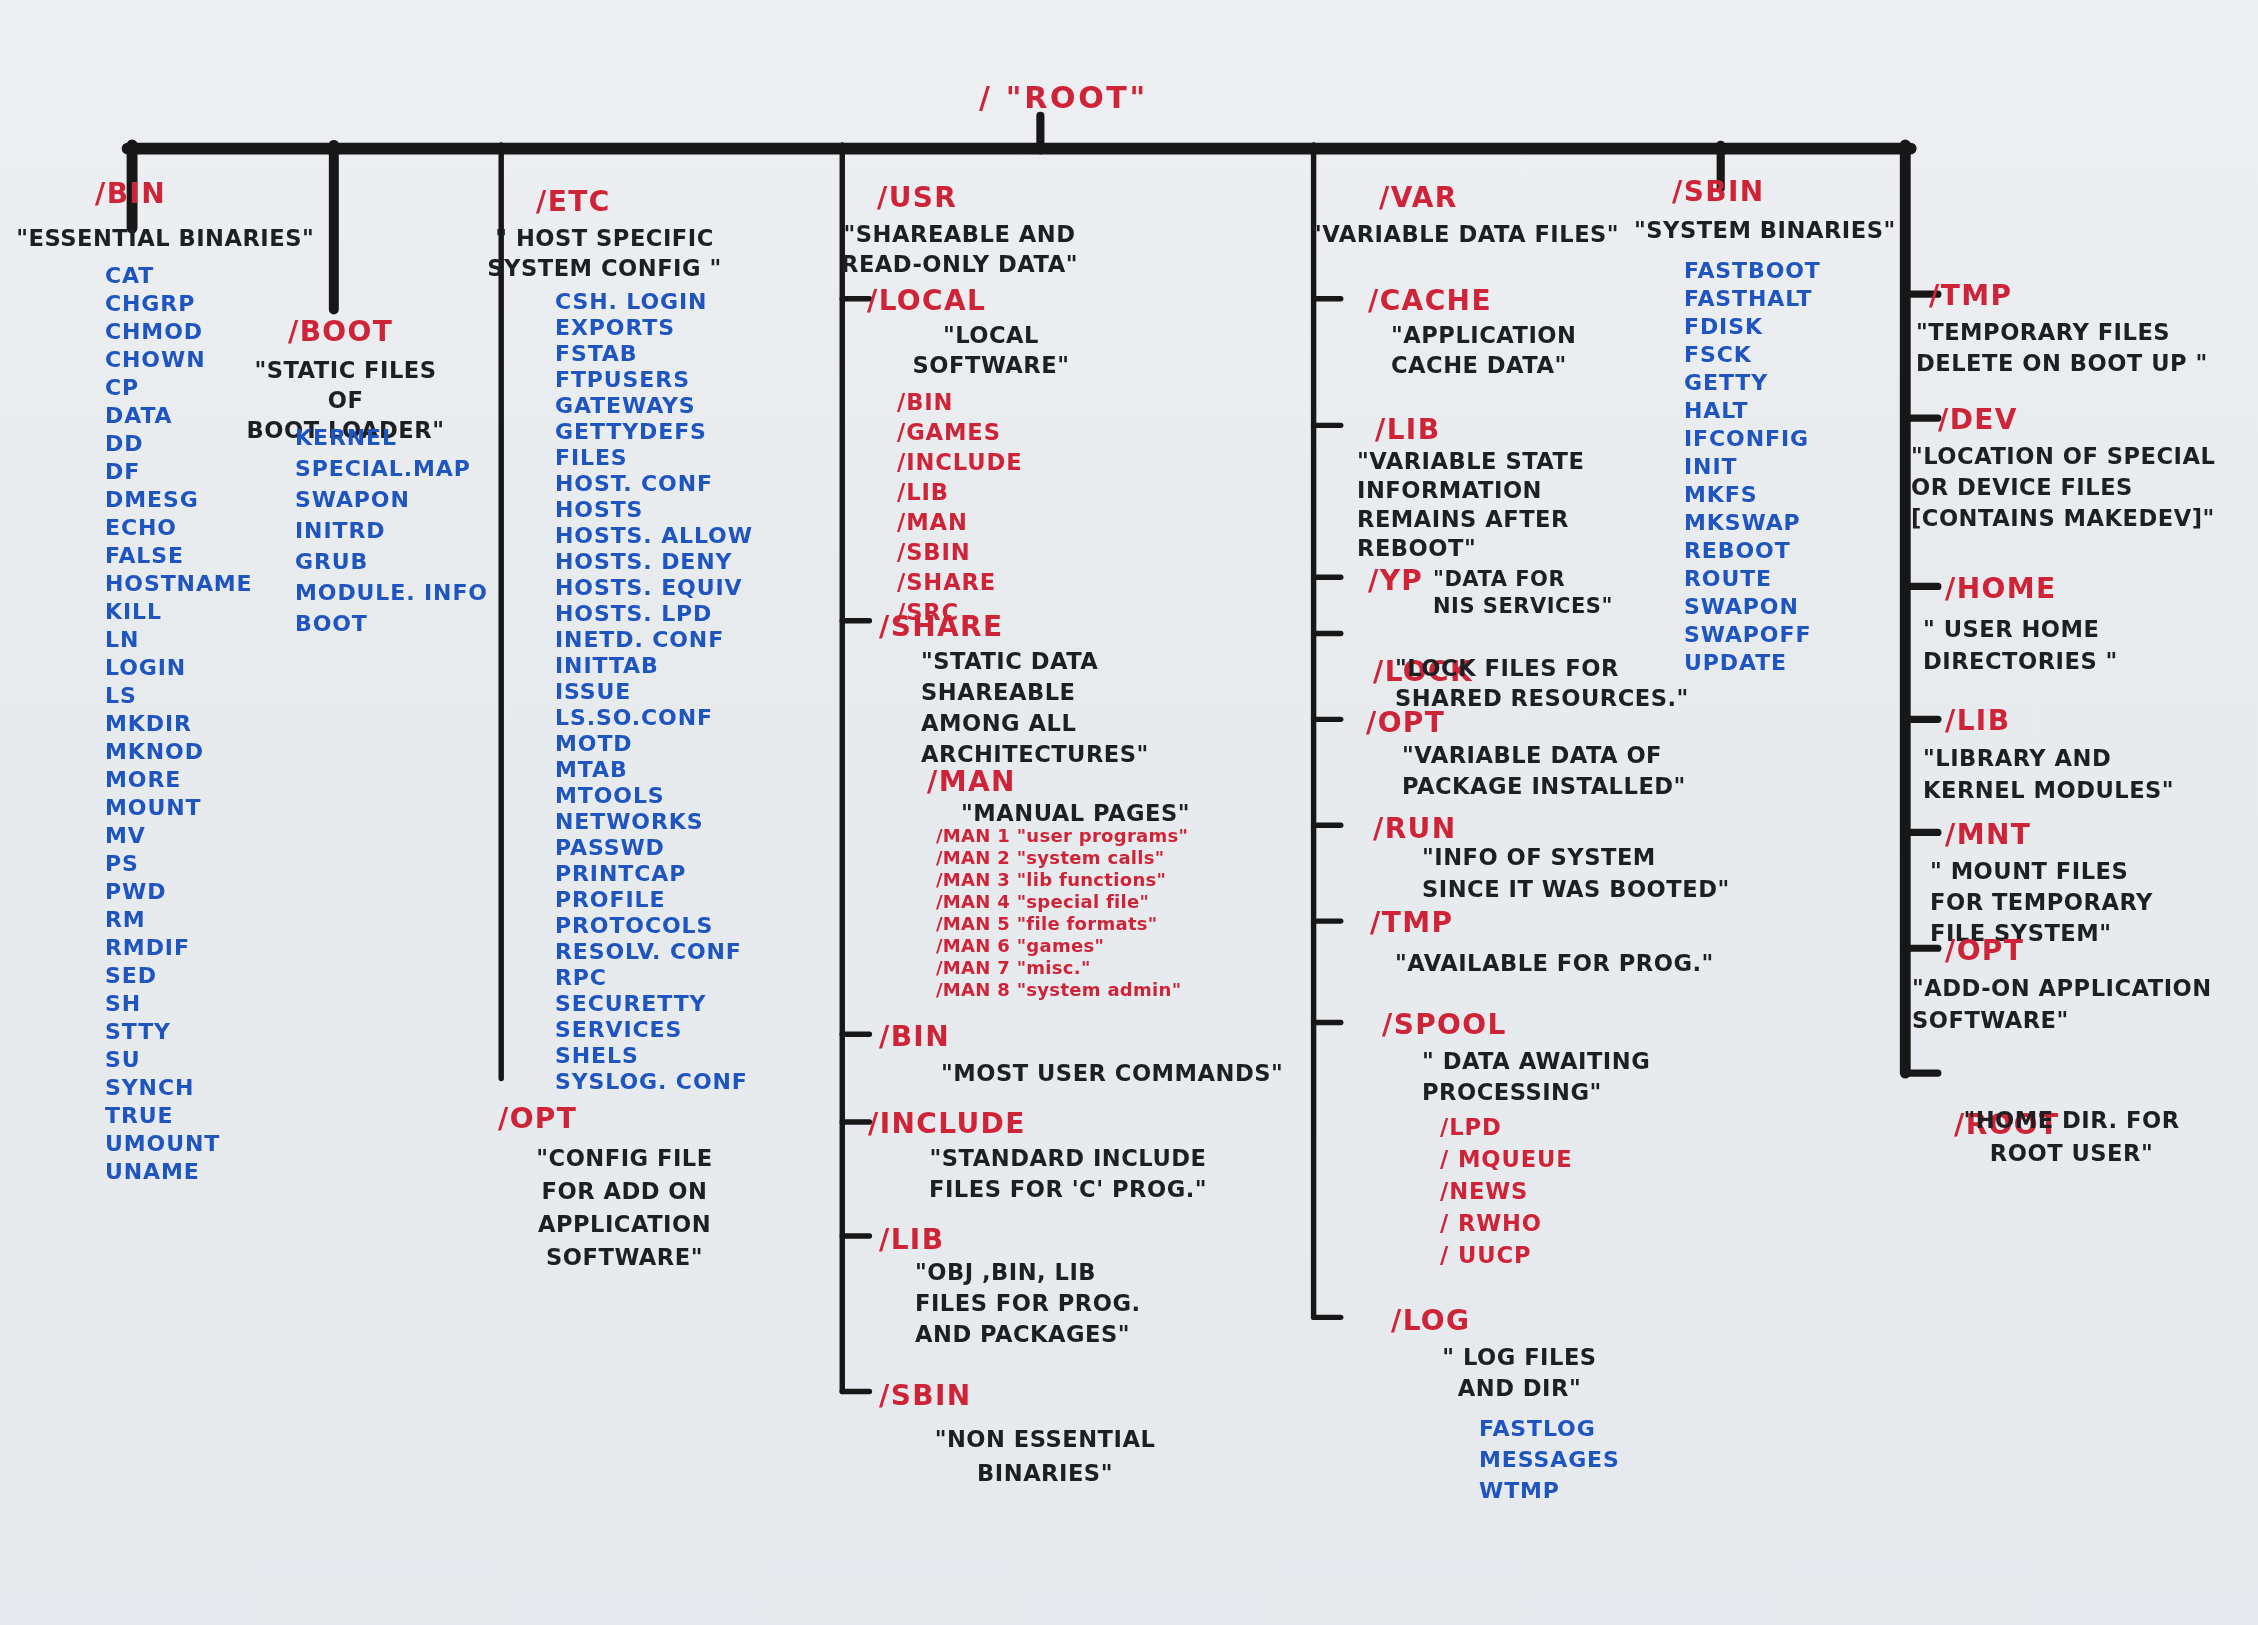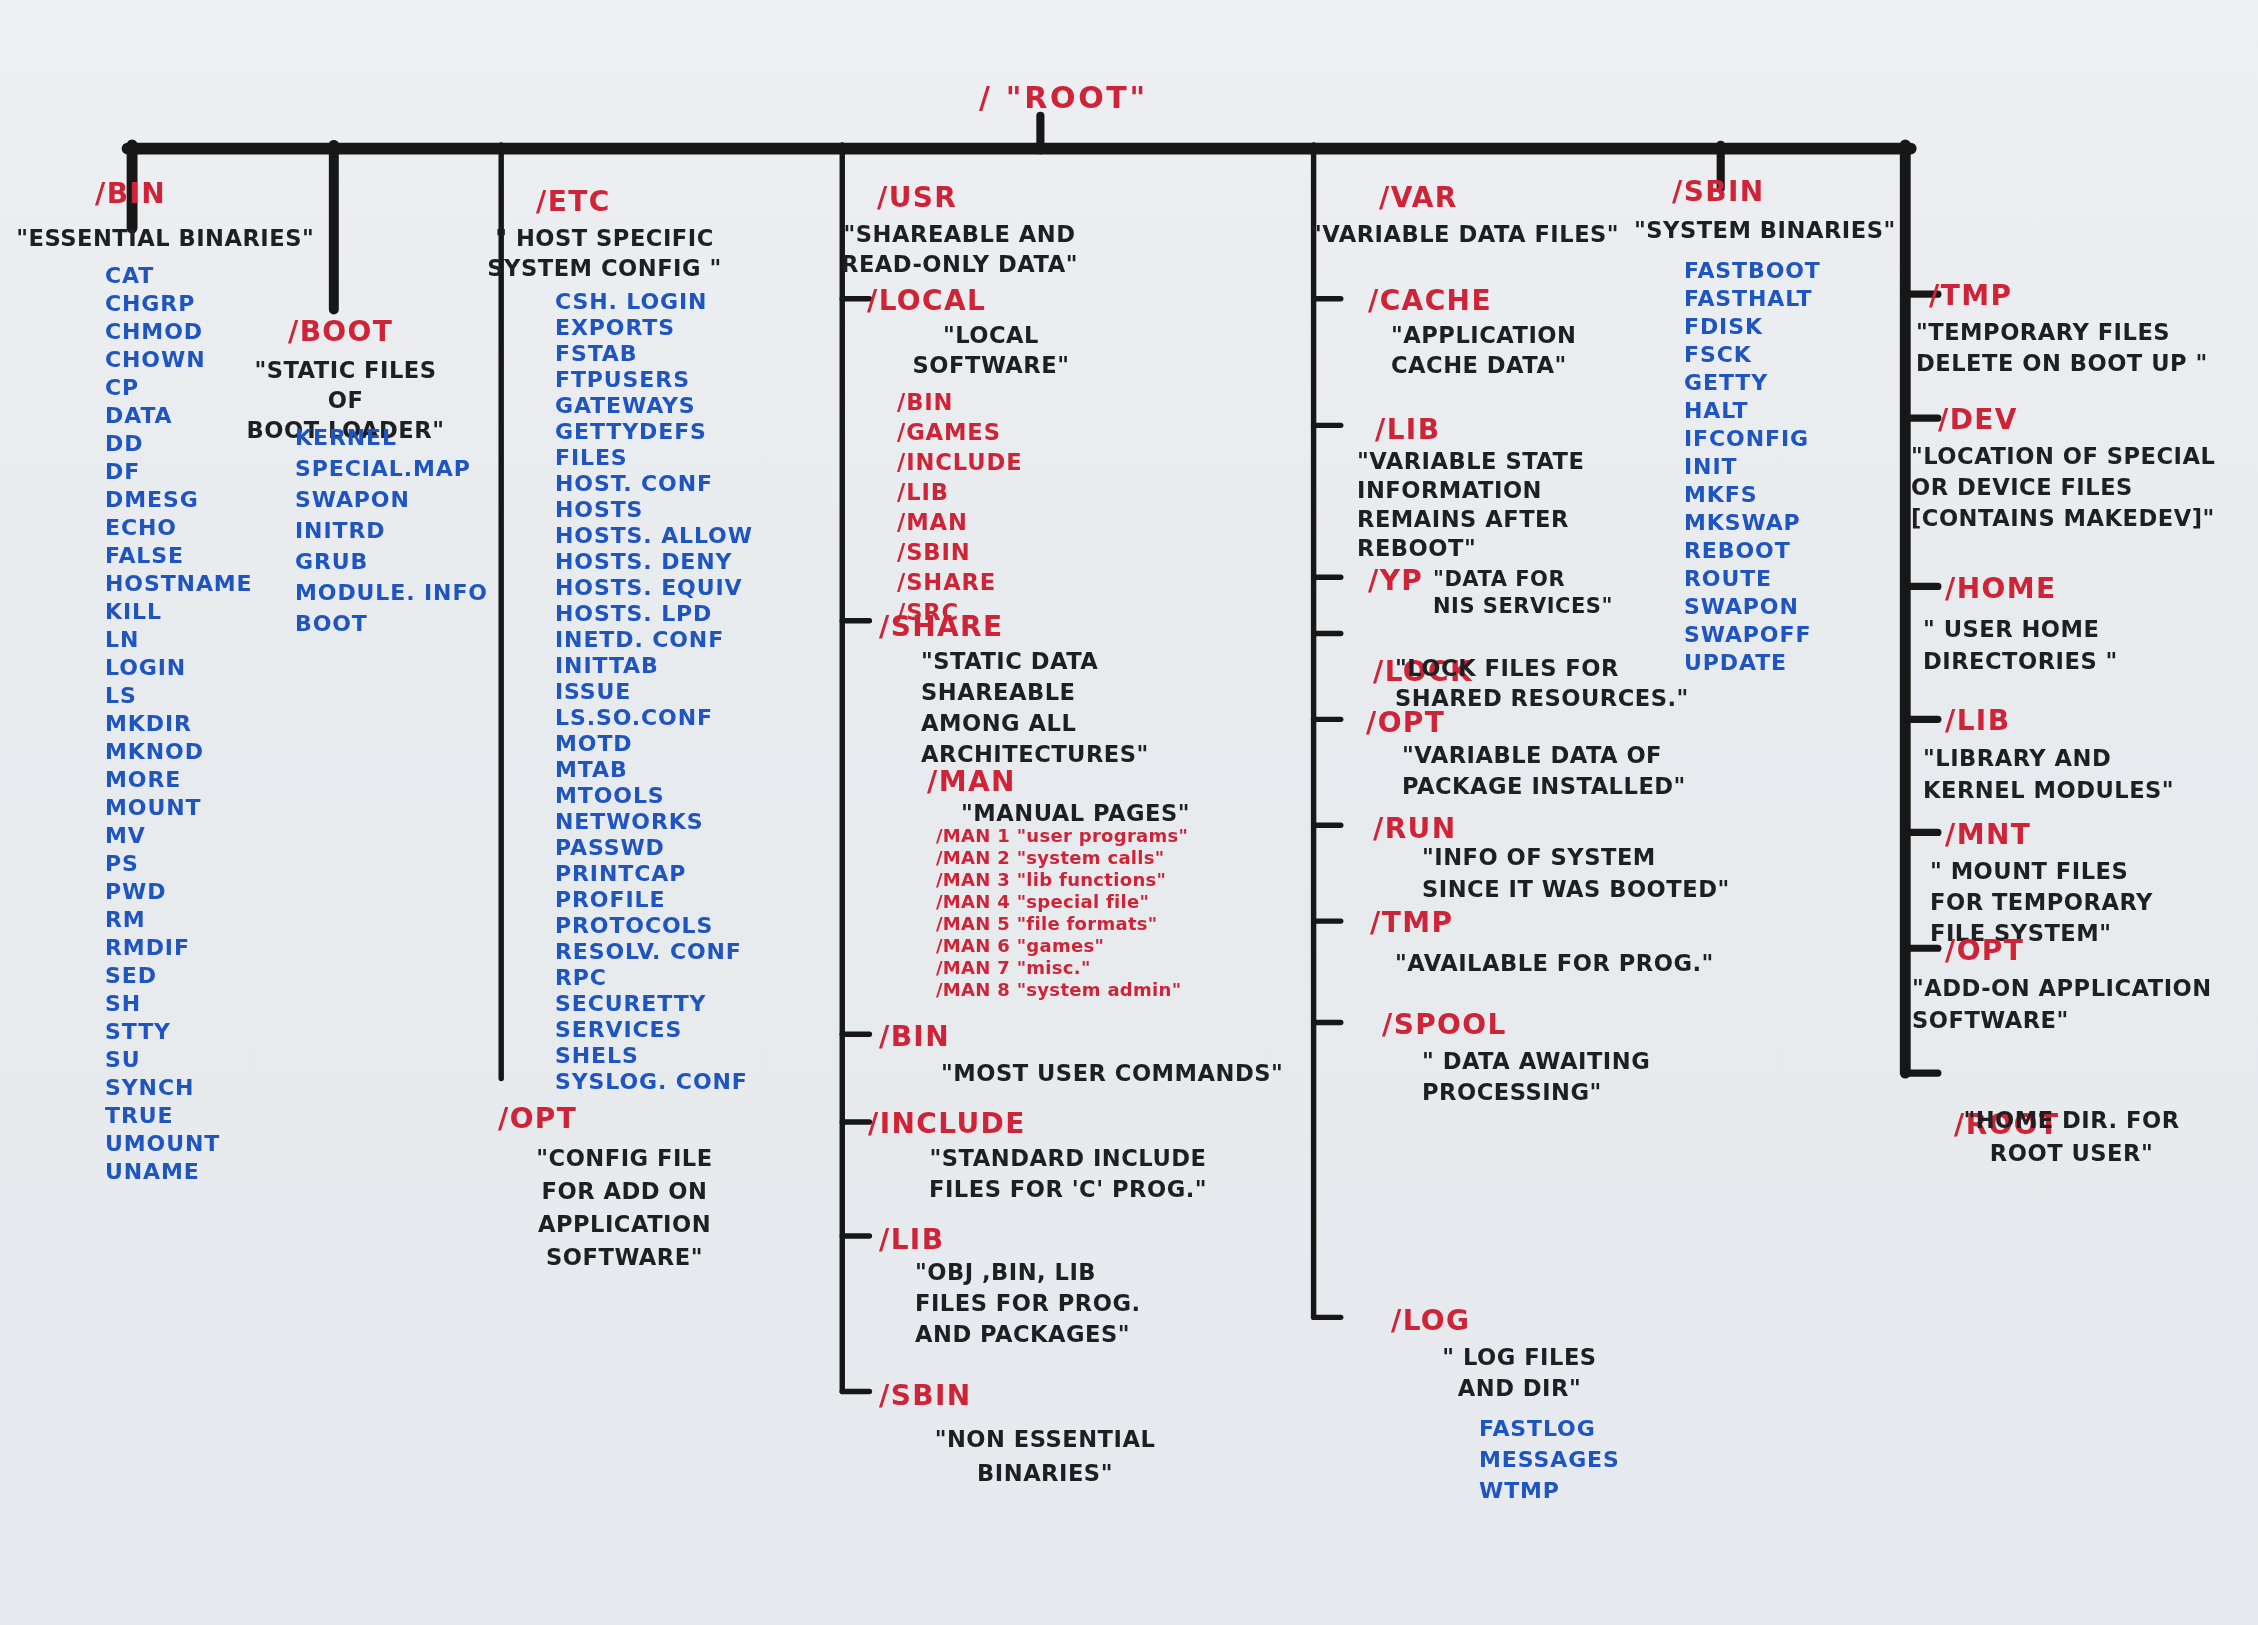--- a/index.html
+++ b/index.html
@@ -252,20 +252,27 @@
   <div class="dir" style="left:1373px;top:812px">/RUN</div>
   <div class="desc" style="left:1422px;top:841px;line-height:32px">"INFO OF SYSTEM
 SINCE IT WAS BOOTED"</div>
 
   <div class="dir" style="left:1370px;top:906px">/TMP</div>
   <div class="desc" style="left:1395px;top:948px">"AVAILABLE FOR PROG."</div>
 
   <div class="dir" style="left:1382px;top:1008px">/SPOOL</div>
   <div class="desc" style="left:1422px;top:1046px;line-height:31px">" DATA AWAITING
 PROCESSING"</div>
+  <div class="red-list" style="left:1440px;top:1111px;line-height:32px">
+      <div>/LPD</div>
+      <div>/ MQUEUE</div>
+      <div>/NEWS</div>
+      <div>/ RWHO</div>
+      <div>/ UUCP</div>
+    </div>
 
   <div class="dir" style="left:1391px;top:1304px">/LOG</div>
   <div class="desc center" style="left:1411px;top:1342px;width:217px;line-height:31px">" LOG FILES
 AND DIR"</div>
   <div class="file-list" style="left:1479px;top:1413px;line-height:31px">
       <div>FASTLOG</div>
       <div>MESSAGES</div>
       <div>WTMP</div>
     </div>
 

